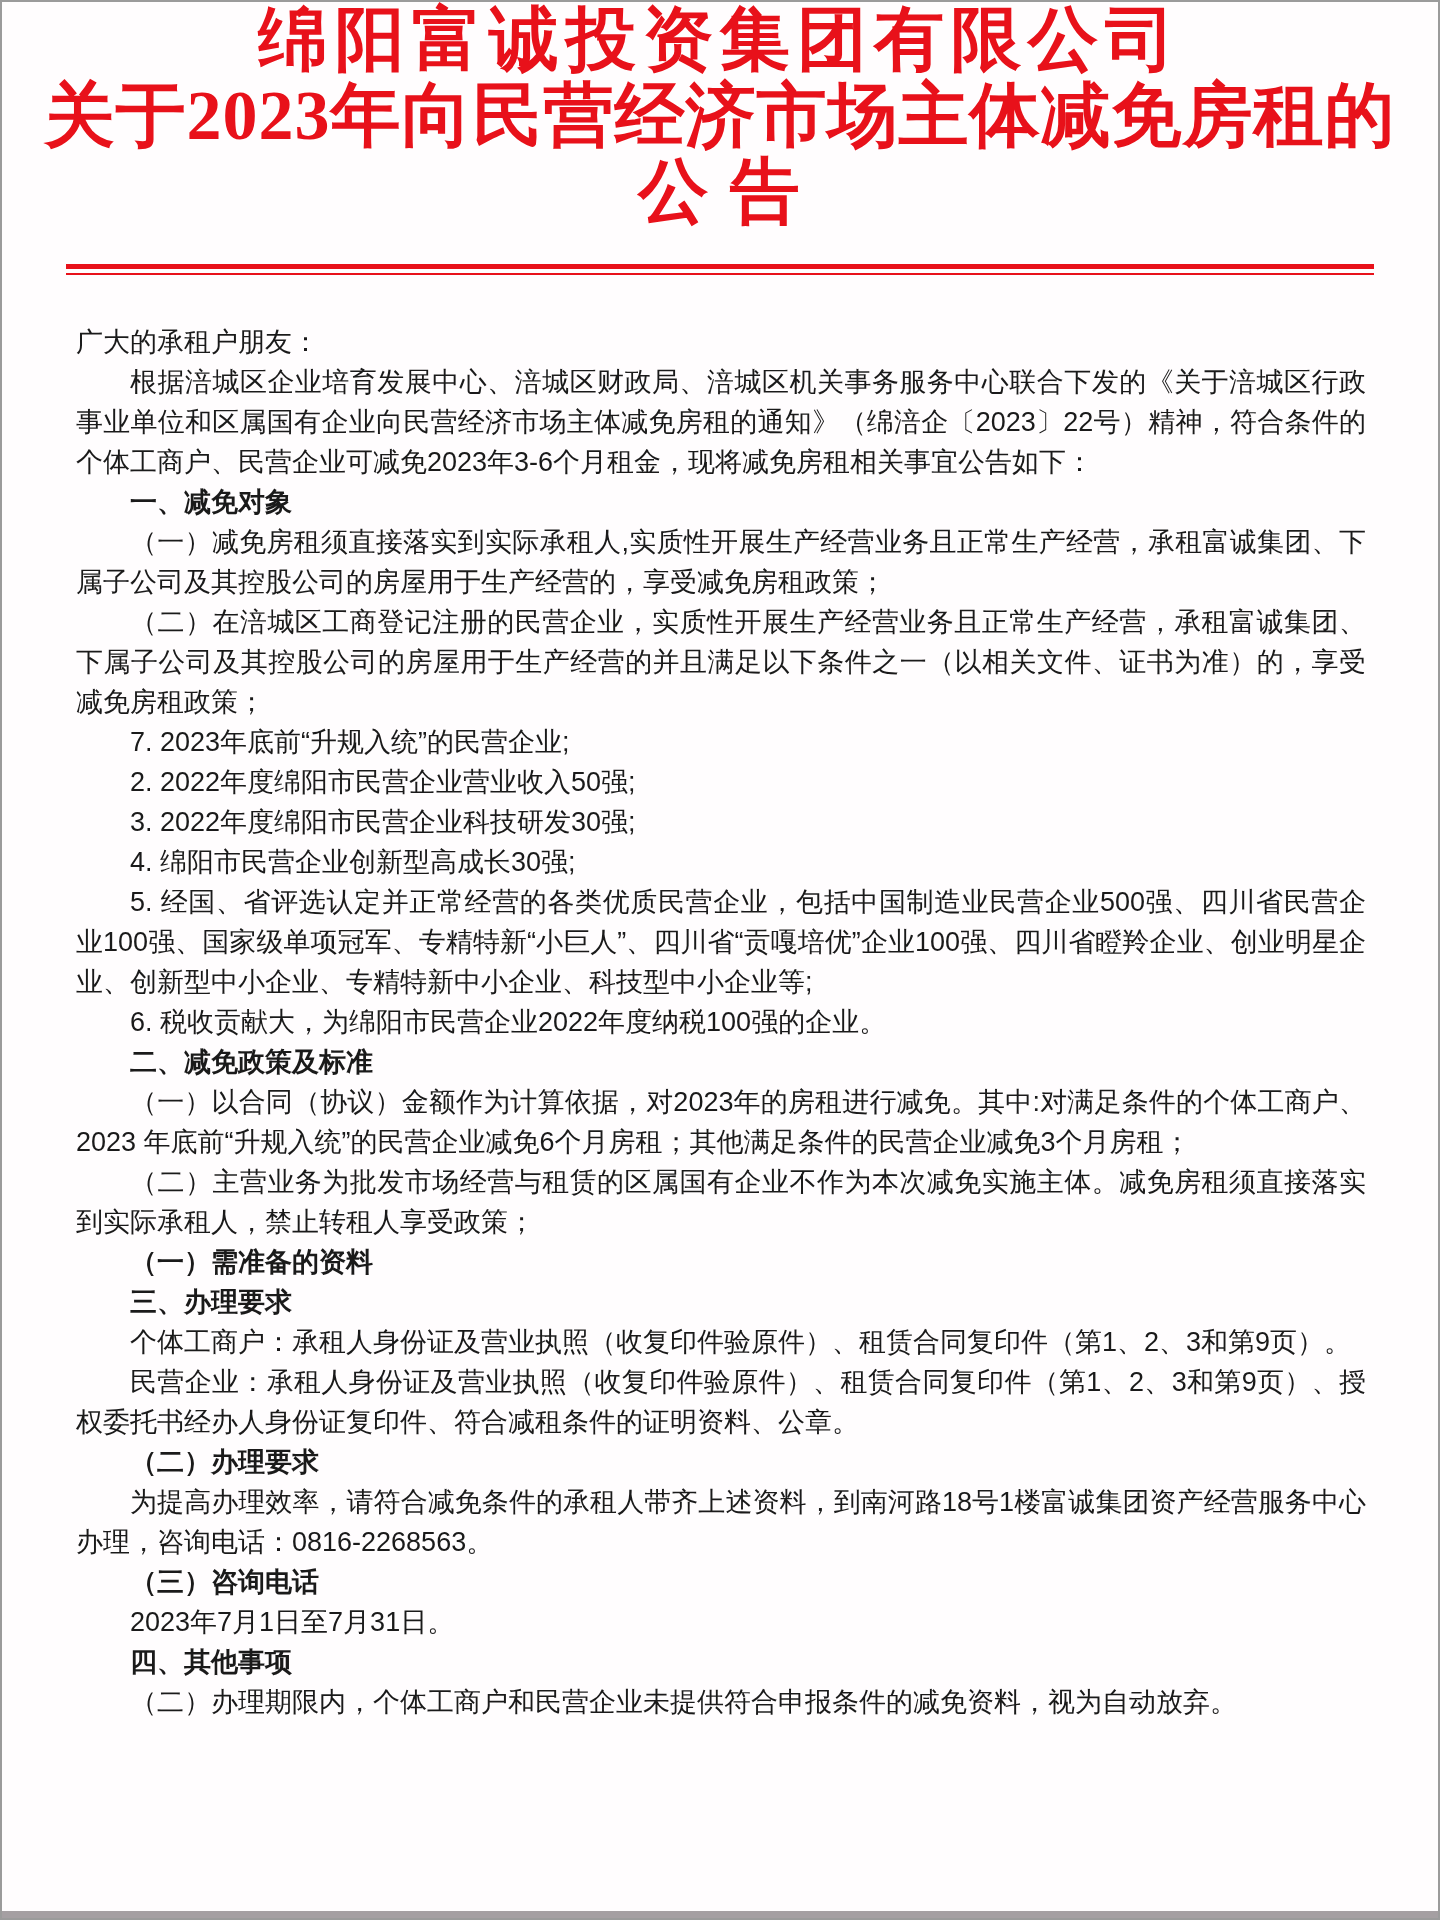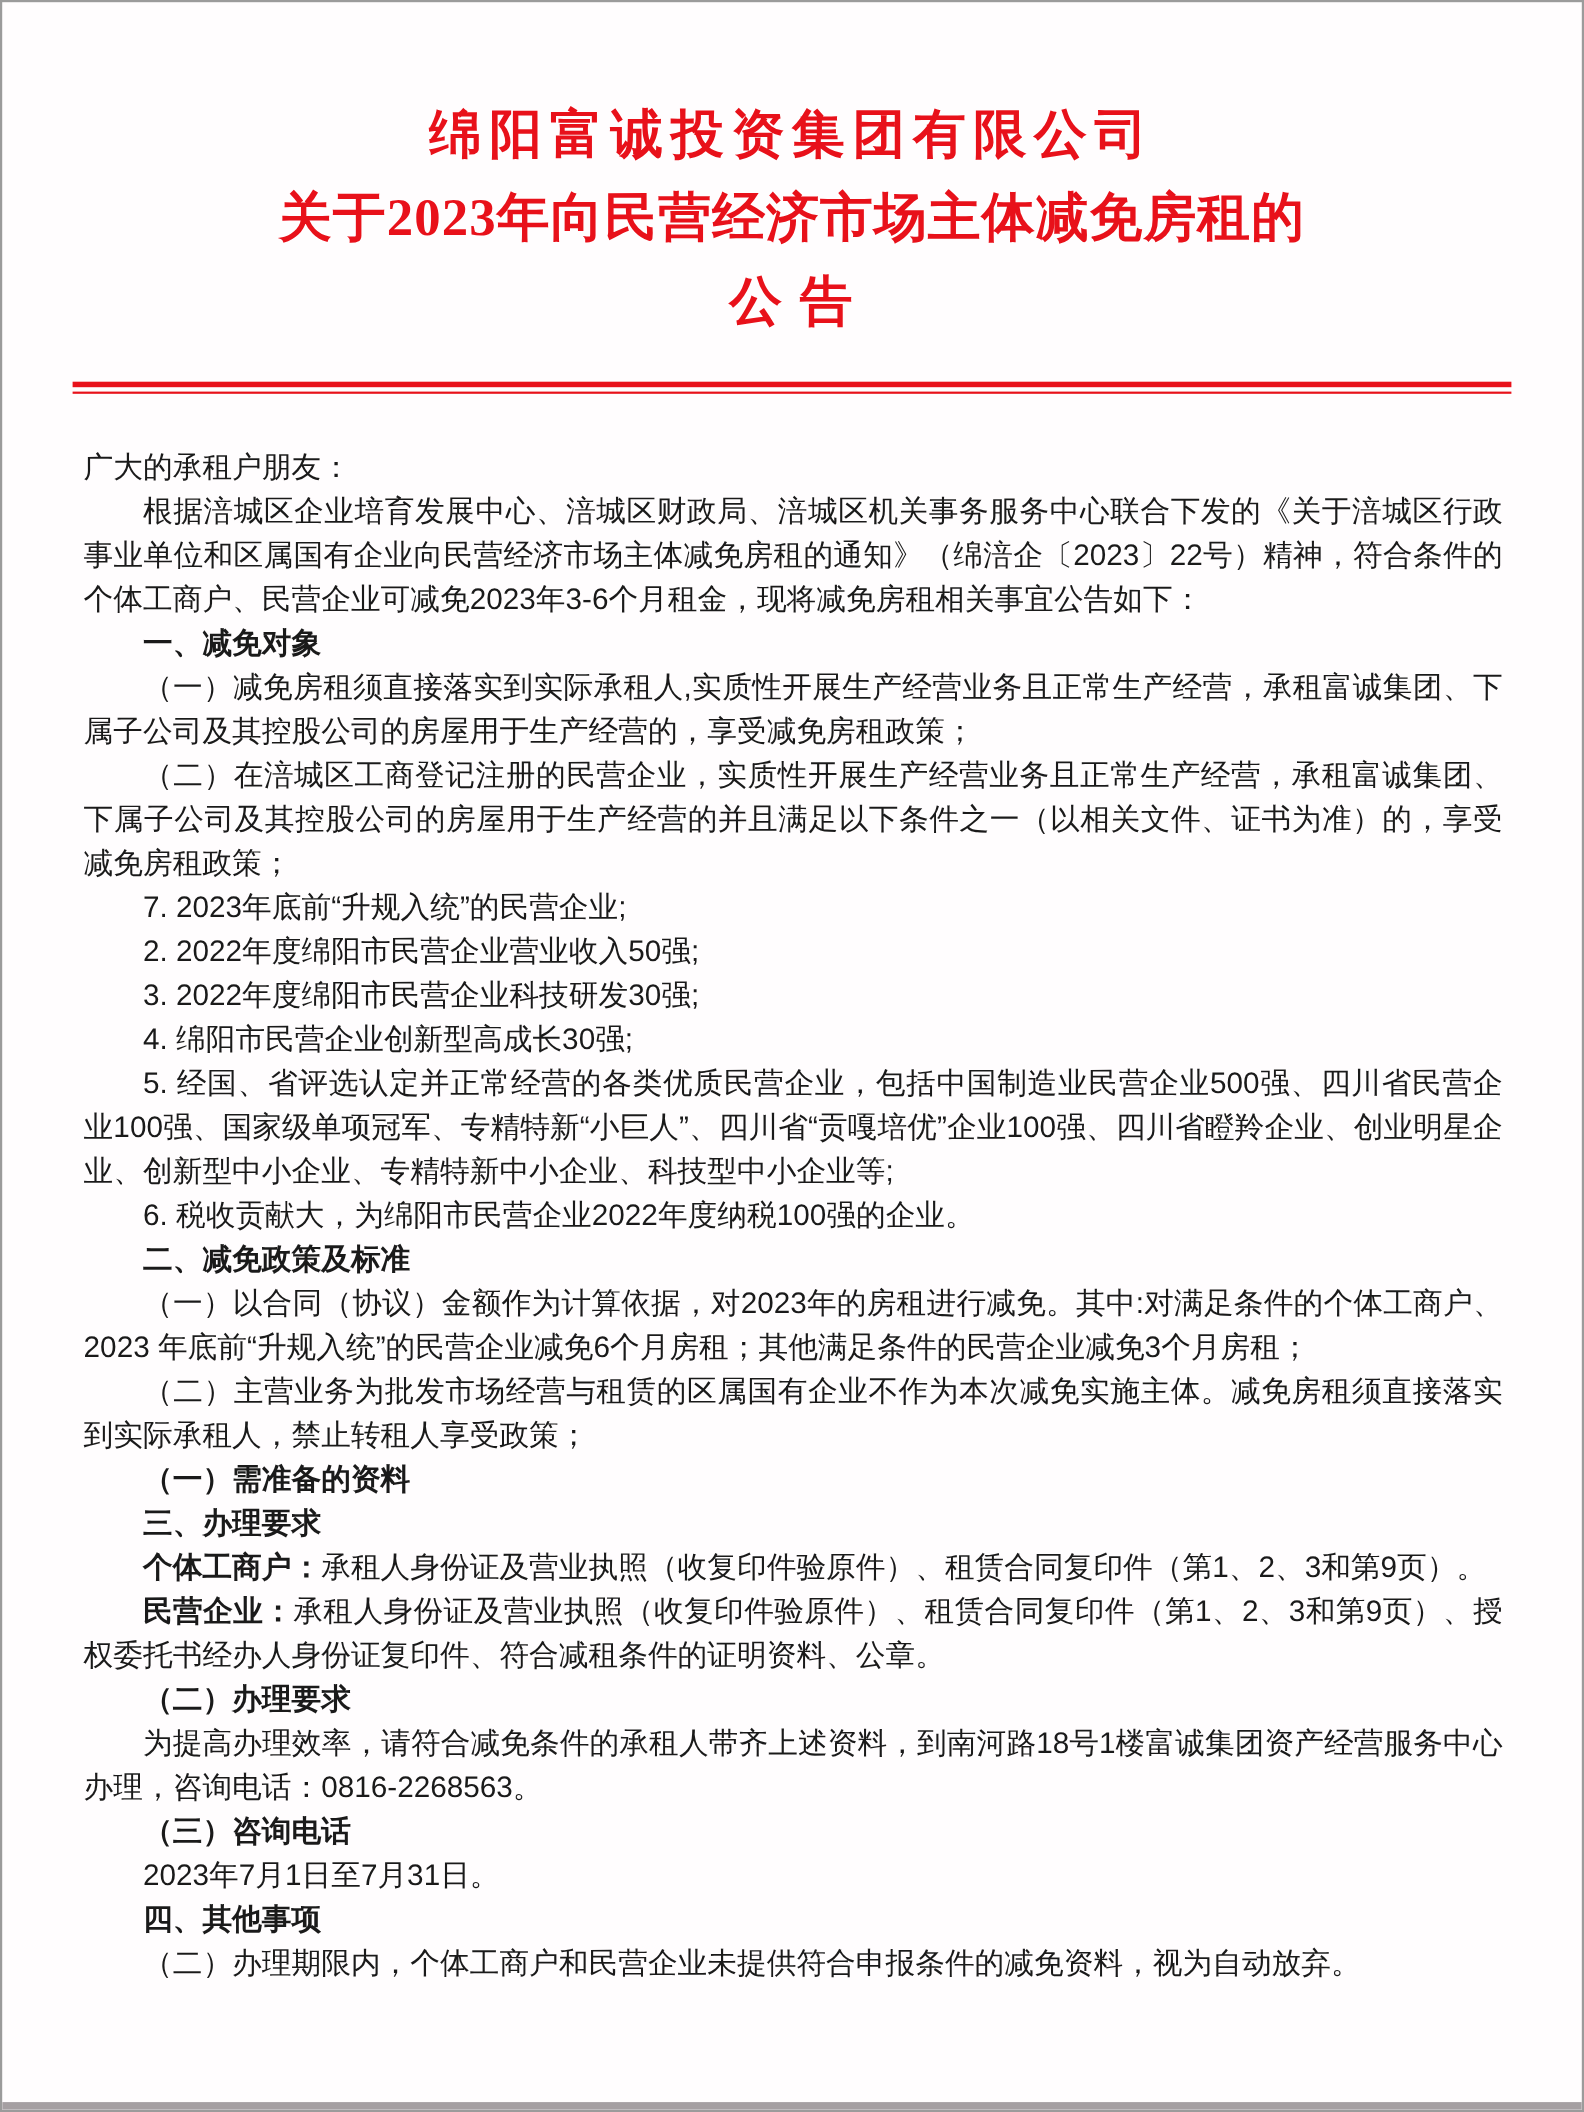--- a/index.html
+++ b/index.html
@@ -7,26 +7,25 @@
     position:relative;
     width:1440px;height:1920px;
     box-sizing:border-box;
     background:#fffdfe;
     border:2px solid #9b9b9b;
     overflow:hidden;
     font-family:"Liberation Sans","DejaVu Sans",sans-serif;
     color:#1a1a1a;
   }
   .title-block{
-    margin-top:83px;
     text-align:center;
     font-family:"Liberation Serif","DejaVu Serif",serif;
     font-weight:bold;
     line-height:76px;
-    font-size:48px;
+    font-size:70px;
   }
   .title-line-1{letter-spacing:7px;}
   .title-line-2{letter-spacing:1px;}
   .title-line-3{letter-spacing:2px;}
   .double-rule{
     margin:34px 64px 0 64px;
     height:4px;
     border-top:5px solid;
     border-bottom:2px solid;
   }
@@ -35,21 +34,21 @@
     font-size:27px;
     line-height:40px;
     text-align:justify;
   }
   .body-content p{
     margin:0;
     text-indent:2em;
   }
   .body-content p.no-indent{text-indent:0;}
   .body-content p.heading{font-weight:bold;}
-  .body-content .lead{font-weight:bold;}
+  .body-content .lead{font-weight:normal;}
   .page-edge-bottom{
     position:absolute;
     left:0;bottom:0;
     width:100%;height:7px;
     background:#a59fa2;
   }
 </style>
 </head>
 <body>
 

